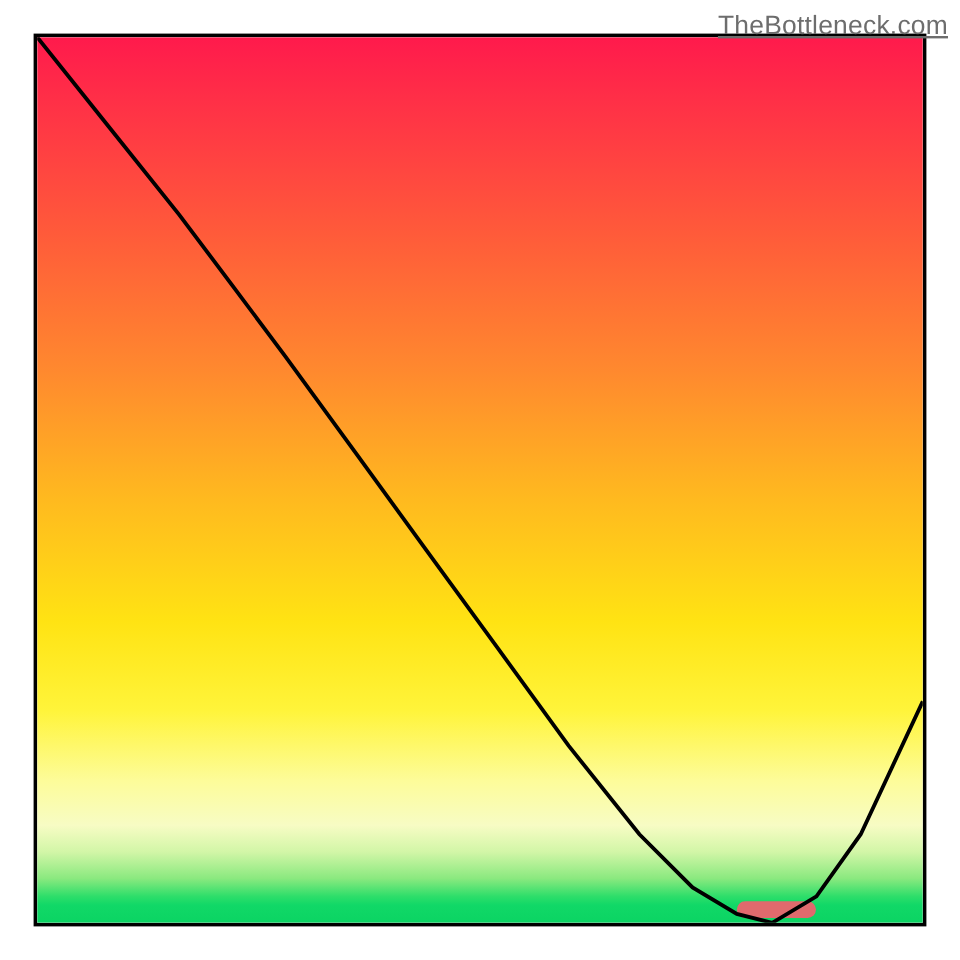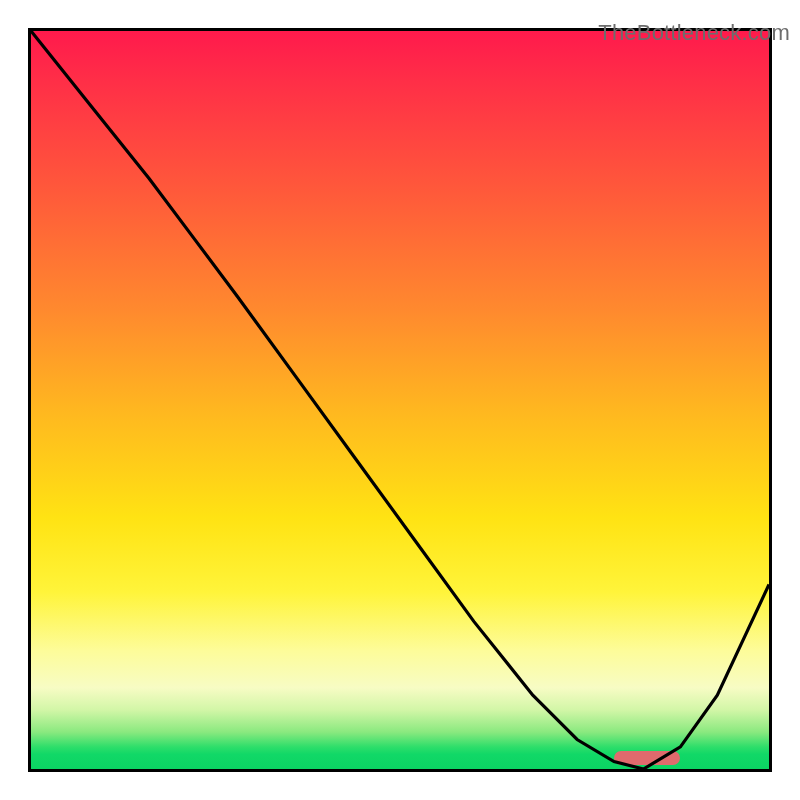--- a/index.html
+++ b/index.html
@@ -10,27 +10,28 @@
     background: #ffffff;
     font-family: Arial, Helvetica, sans-serif;
   }
   .container {
     position: relative;
     width: 800px;
     height: 800px;
   }
   .watermark {
     position: absolute;
-    top: 20px;
+    top: 8px;
     right: 10px;
     color: #6d6d6d;
     font-size: 22px;
     font-weight: 500;
     letter-spacing: 0.2px;
     z-index: 10;
+    text-decoration: underline;
   }
   .frame {
     position: absolute;
     left: 28px;
     top: 28px;
     width: 744px;
     height: 744px;
     border: 3px solid #000;
     box-sizing: border-box;
     overflow: hidden;

